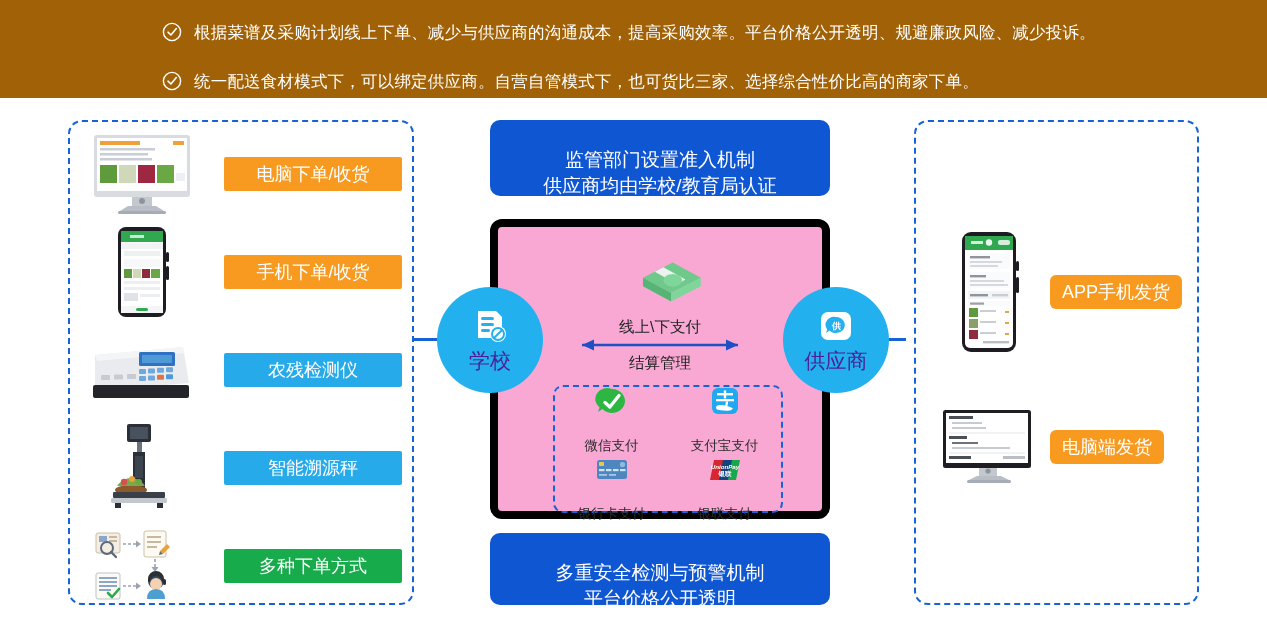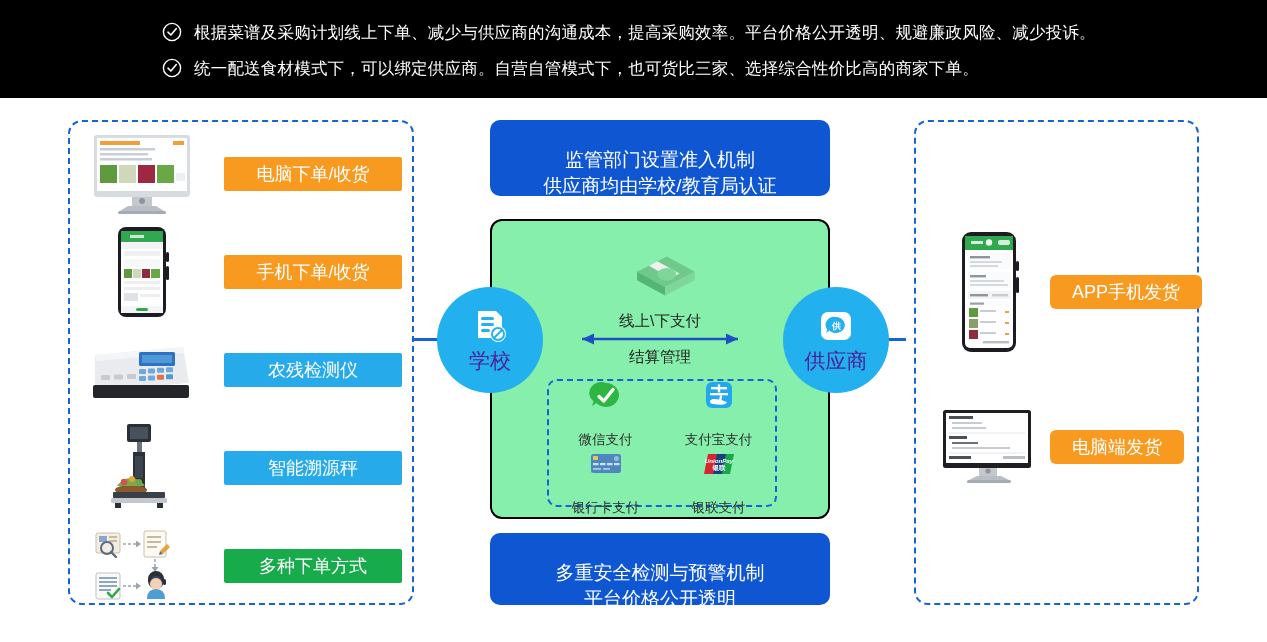--- a/index.html
+++ b/index.html
@@ -15,32 +15,32 @@
     overflow: hidden;
     color: #222;
   }
 
   
   #top-banner {
     position: absolute;
     left: 0; top: 0;
     width: 1267px;
     height: 98px;
-    background: #000000;
+    background: #a16207;
     box-sizing: border-box;
   }
   .banner-row {
     position: absolute;
     left: 162px;
     display: flex;
     align-items: center;
     gap: 12px;
   }
   #banner-row-0 { top: 21px; }
-  #banner-row-1 { top: 57px; }
+  #banner-row-1 { top: 70px; }
   .banner-check {
     width: 20px; height: 20px;
     flex: 0 0 20px;
     display: block;
   }
   .banner-text {
     color: #ffffff;
     font-size: 16.5px;
     line-height: 22px;
     letter-spacing: 0.2px;
@@ -121,24 +121,24 @@
   .center-banner .line {
     font-size: 19px;
     line-height: 26px;
     white-space: nowrap;
   }
 
   #center-box {
     position: absolute;
     left: 490px; top: 219px;
     width: 340px; height: 300px;
-    border: 2px solid #000000;
+    border: 8px solid #000000;
     border-radius: 12px;
     box-sizing: border-box;
-    background: #86efac;
+    background: #f9a8d4;
   }
 
   #money-icon {
     position: absolute;
     left: 128px; top: 25px;
     width: 85px; height: 60px;
   }
 
   #flow-block {
     position: absolute;
@@ -229,21 +229,21 @@
     flex: 0 0 110px;
     height: 100%;
     margin-left: 18px;
     display: flex;
     align-items: center;
     justify-content: center;
   }
   .right-pill {
     margin-left: 6px;
     height: 34px;
-    padding: 0 22px;
+    padding: 0 12px;
     border-radius: 6px;
     background: #F79A1F;
     color: #ffffff;
     font-size: 18px;
     line-height: 34px;
     white-space: nowrap;
   }
 
   
   svg { display: block; }

